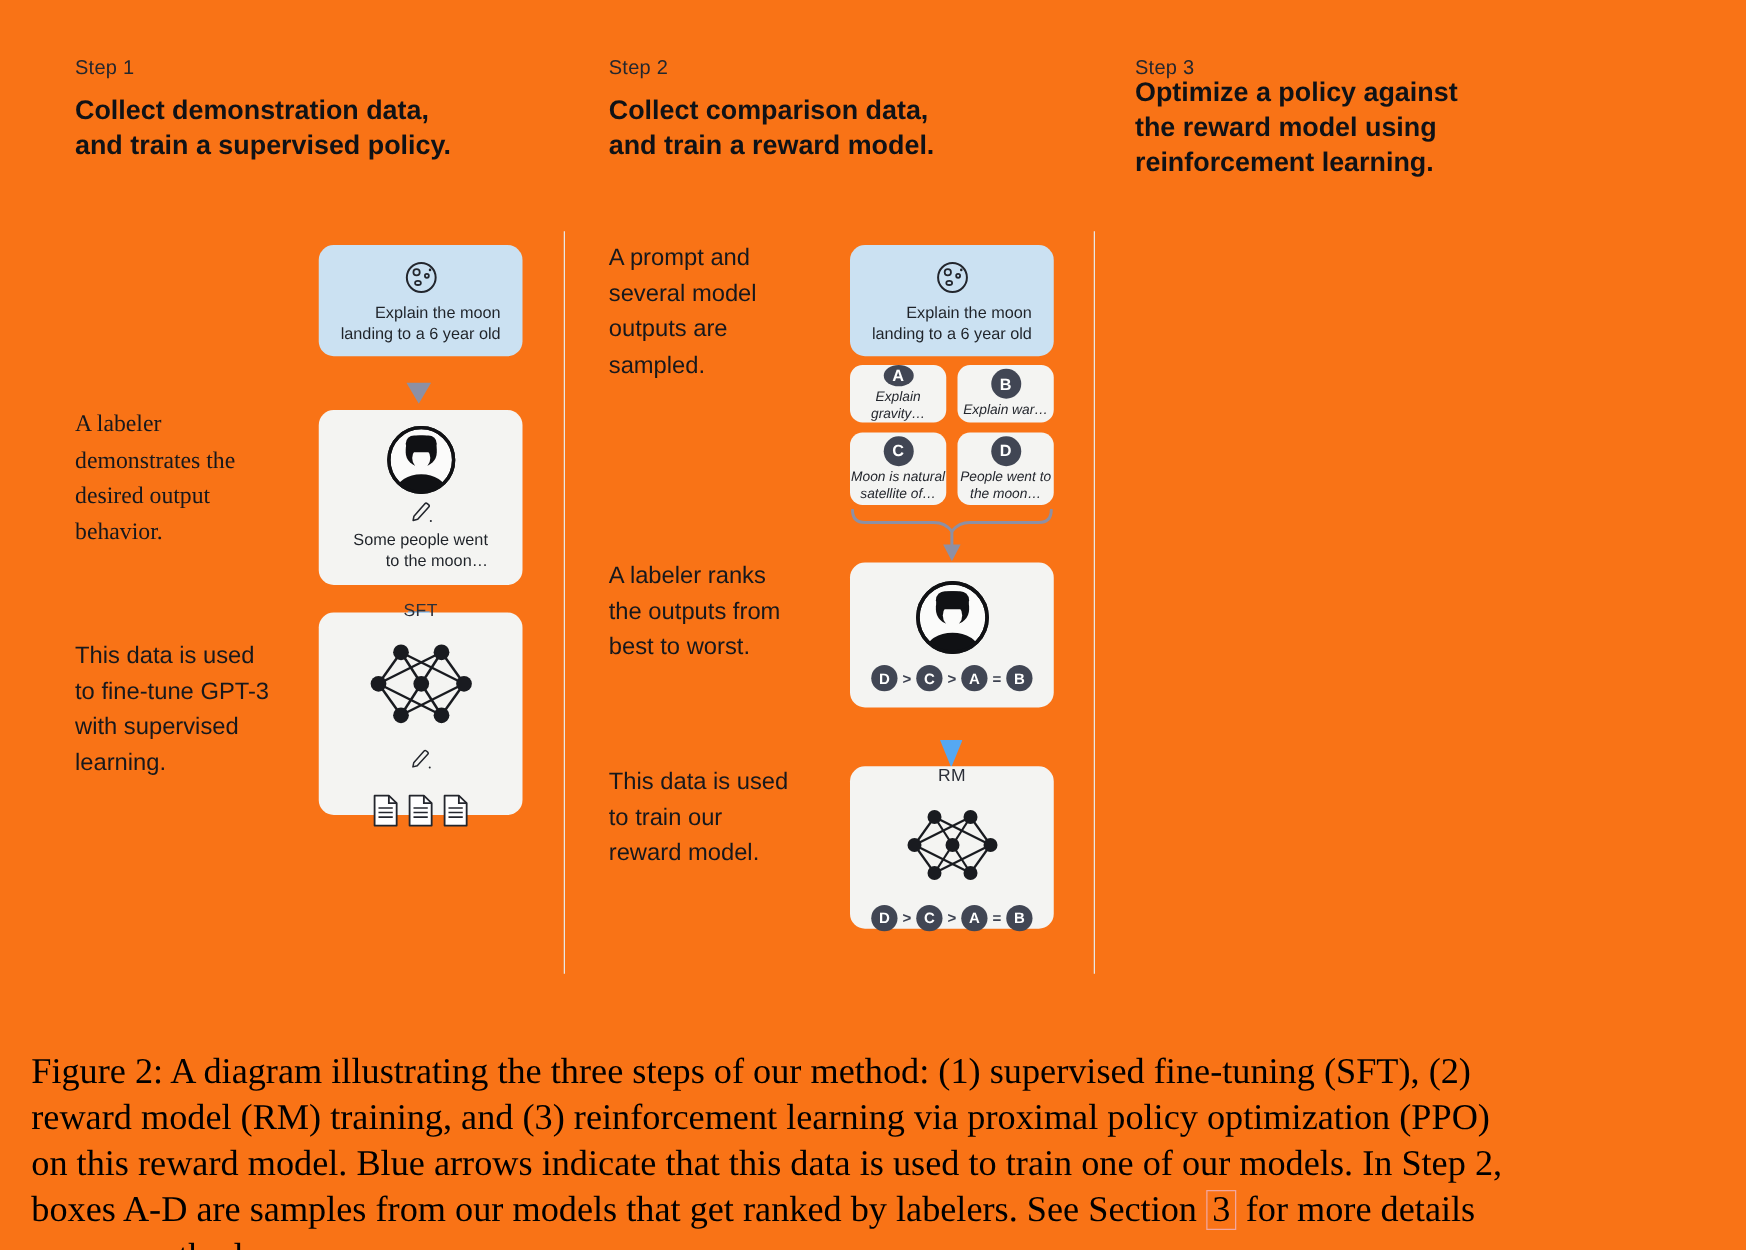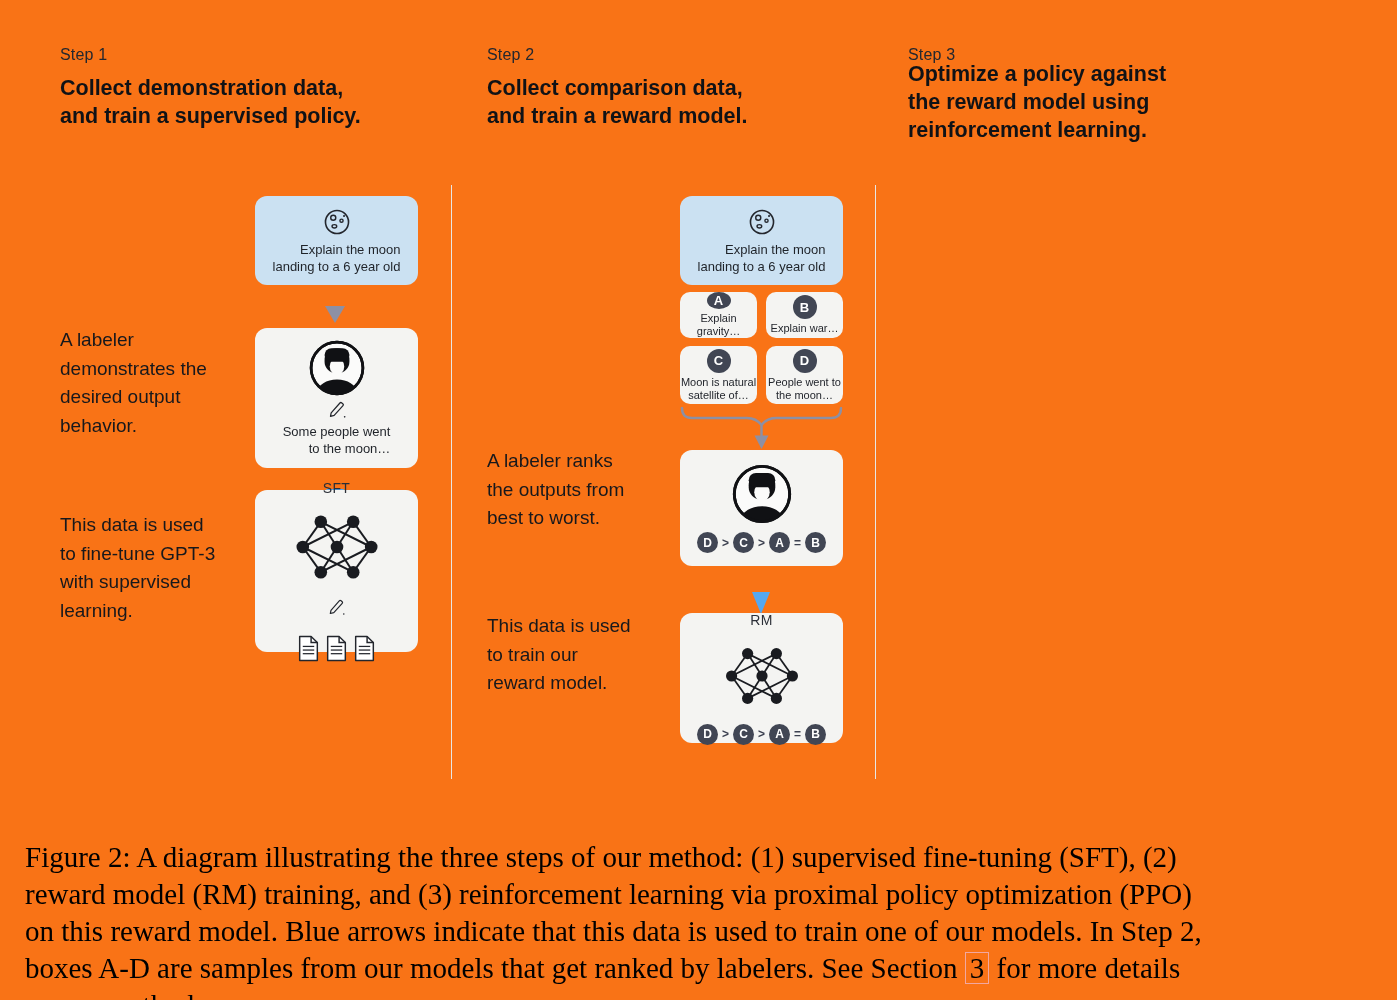--- a/index.html
+++ b/index.html
@@ -12,21 +12,21 @@
   .desc{font-size:19px;line-height:28.5px;color:#17181c;white-space:pre-line;margin:0;}
   .card{position:absolute;border-radius:12px;display:flex;flex-direction:column;align-items:center;justify-content:center;text-align:center;}
   .card.blue{background:#cbe1f2;}
   .card.gray{background:#f4f4f2;}
   .card-text{font-size:13px;line-height:17px;color:#1f2329;white-space:pre-line;text-align:right;}
   .model-label{font-size:14px;color:#2b2f38;letter-spacing:.3px;}
   .mini-card{position:absolute;border-radius:10px;background:#f4f4f2;display:flex;flex-direction:column;align-items:center;justify-content:center;gap:3px;text-align:center;}
   .badge{display:inline-flex;align-items:center;justify-content:center;width:24px;height:24px;border-radius:50%;
          background:#414654;color:#ffffff;font-weight:bold;font-size:13px;}
   .badge.sm{width:21px;height:21px;font-size:12px;}
-  .mini-text{font-size:11px;line-height:13px;color:#23262d;white-space:pre-line;}
+  .mini-text{font-size:11px;line-height:13px;color:#23262d;white-space:pre-line;font-style:italic;}
   .rank-row{display:flex;align-items:center;gap:4px;}
   .sep{font-size:12px;font-weight:bold;color:#3c4150;}
   .caption{position:absolute;left:25px;top:810px;width:1355px;font-family:"Liberation Serif","DejaVu Serif",serif;
            font-size:29px;line-height:37px;color:#000000;white-space:pre-line;text-align:left;}
   .section-link{border:1.5px solid #f2a7a0;padding:0 4px;display:inline-block;line-height:30px;}
   svg{display:block;}
 </style>
 </head>
 <body>
 
@@ -53,21 +53,21 @@
     <span class="card-text">Explain the moon
 landing to a 6 year old</span>
   </div>
 
   <span class="abs" style="left:325px;top:306px;">
     <svg width="20" height="17" viewBox="0 0 20 17">
         <path d="M0 0 H20 L10 17 Z" fill="#8d90a4"></path>
       </svg>
   </span>
 
-  <p class="abs desc" style="left:60px;top:326px;width:190px;">A labeler
+  <p class="abs desc" style="left:60px;top:326px;width:190px;font-family:Liberation Serif, serif;">A labeler
 demonstrates the
 desired output
 behavior.</p>
 
   <div class="card gray" style="left:255px;top:328px;width:163px;height:140px;gap:3px;">
     <span>
       <svg width="58" height="58" viewBox="0 0 56 56">
         <defs>
             <clipPath id="av1">
               <circle cx="28" cy="28" r="25"></circle>
@@ -167,20 +167,24 @@
             <line x1="5.5" y1="18" x2="16.5" y2="18"></line>
           </g>
         </svg>
     </span>
   </div>
 
   <div class="abs step-label" style="left:487px;top:46px;">Step 2</div>
   <h2 class="abs step-title" style="left:487px;top:74px;">Collect comparison data,
 and train a reward model.</h2>
 
+  <p class="abs desc" style="left:487px;top:193px;width:165px;">A prompt and
+several model
+outputs are
+sampled.</p>
 
   <div class="card blue" style="left:680px;top:196px;width:163px;height:89px;gap:4px;">
     <span>
       <svg width="30" height="30" viewBox="0 0 32 32">
         <circle cx="16" cy="16" r="12.3" fill="none" stroke="#23262d" stroke-width="1.7"></circle>
         <circle cx="12" cy="11.5" r="2.7" fill="none" stroke="#23262d" stroke-width="1.5"></circle>
         <circle cx="20.8" cy="14.6" r="1.7" fill="none" stroke="#23262d" stroke-width="1.5"></circle>
         <ellipse cx="13.2" cy="20.6" rx="2.5" ry="1.8" fill="none" stroke="#23262d" stroke-width="1.5"></ellipse>
         <circle cx="23.5" cy="9.5" r="1.1" fill="#23262d"></circle>
       </svg>

